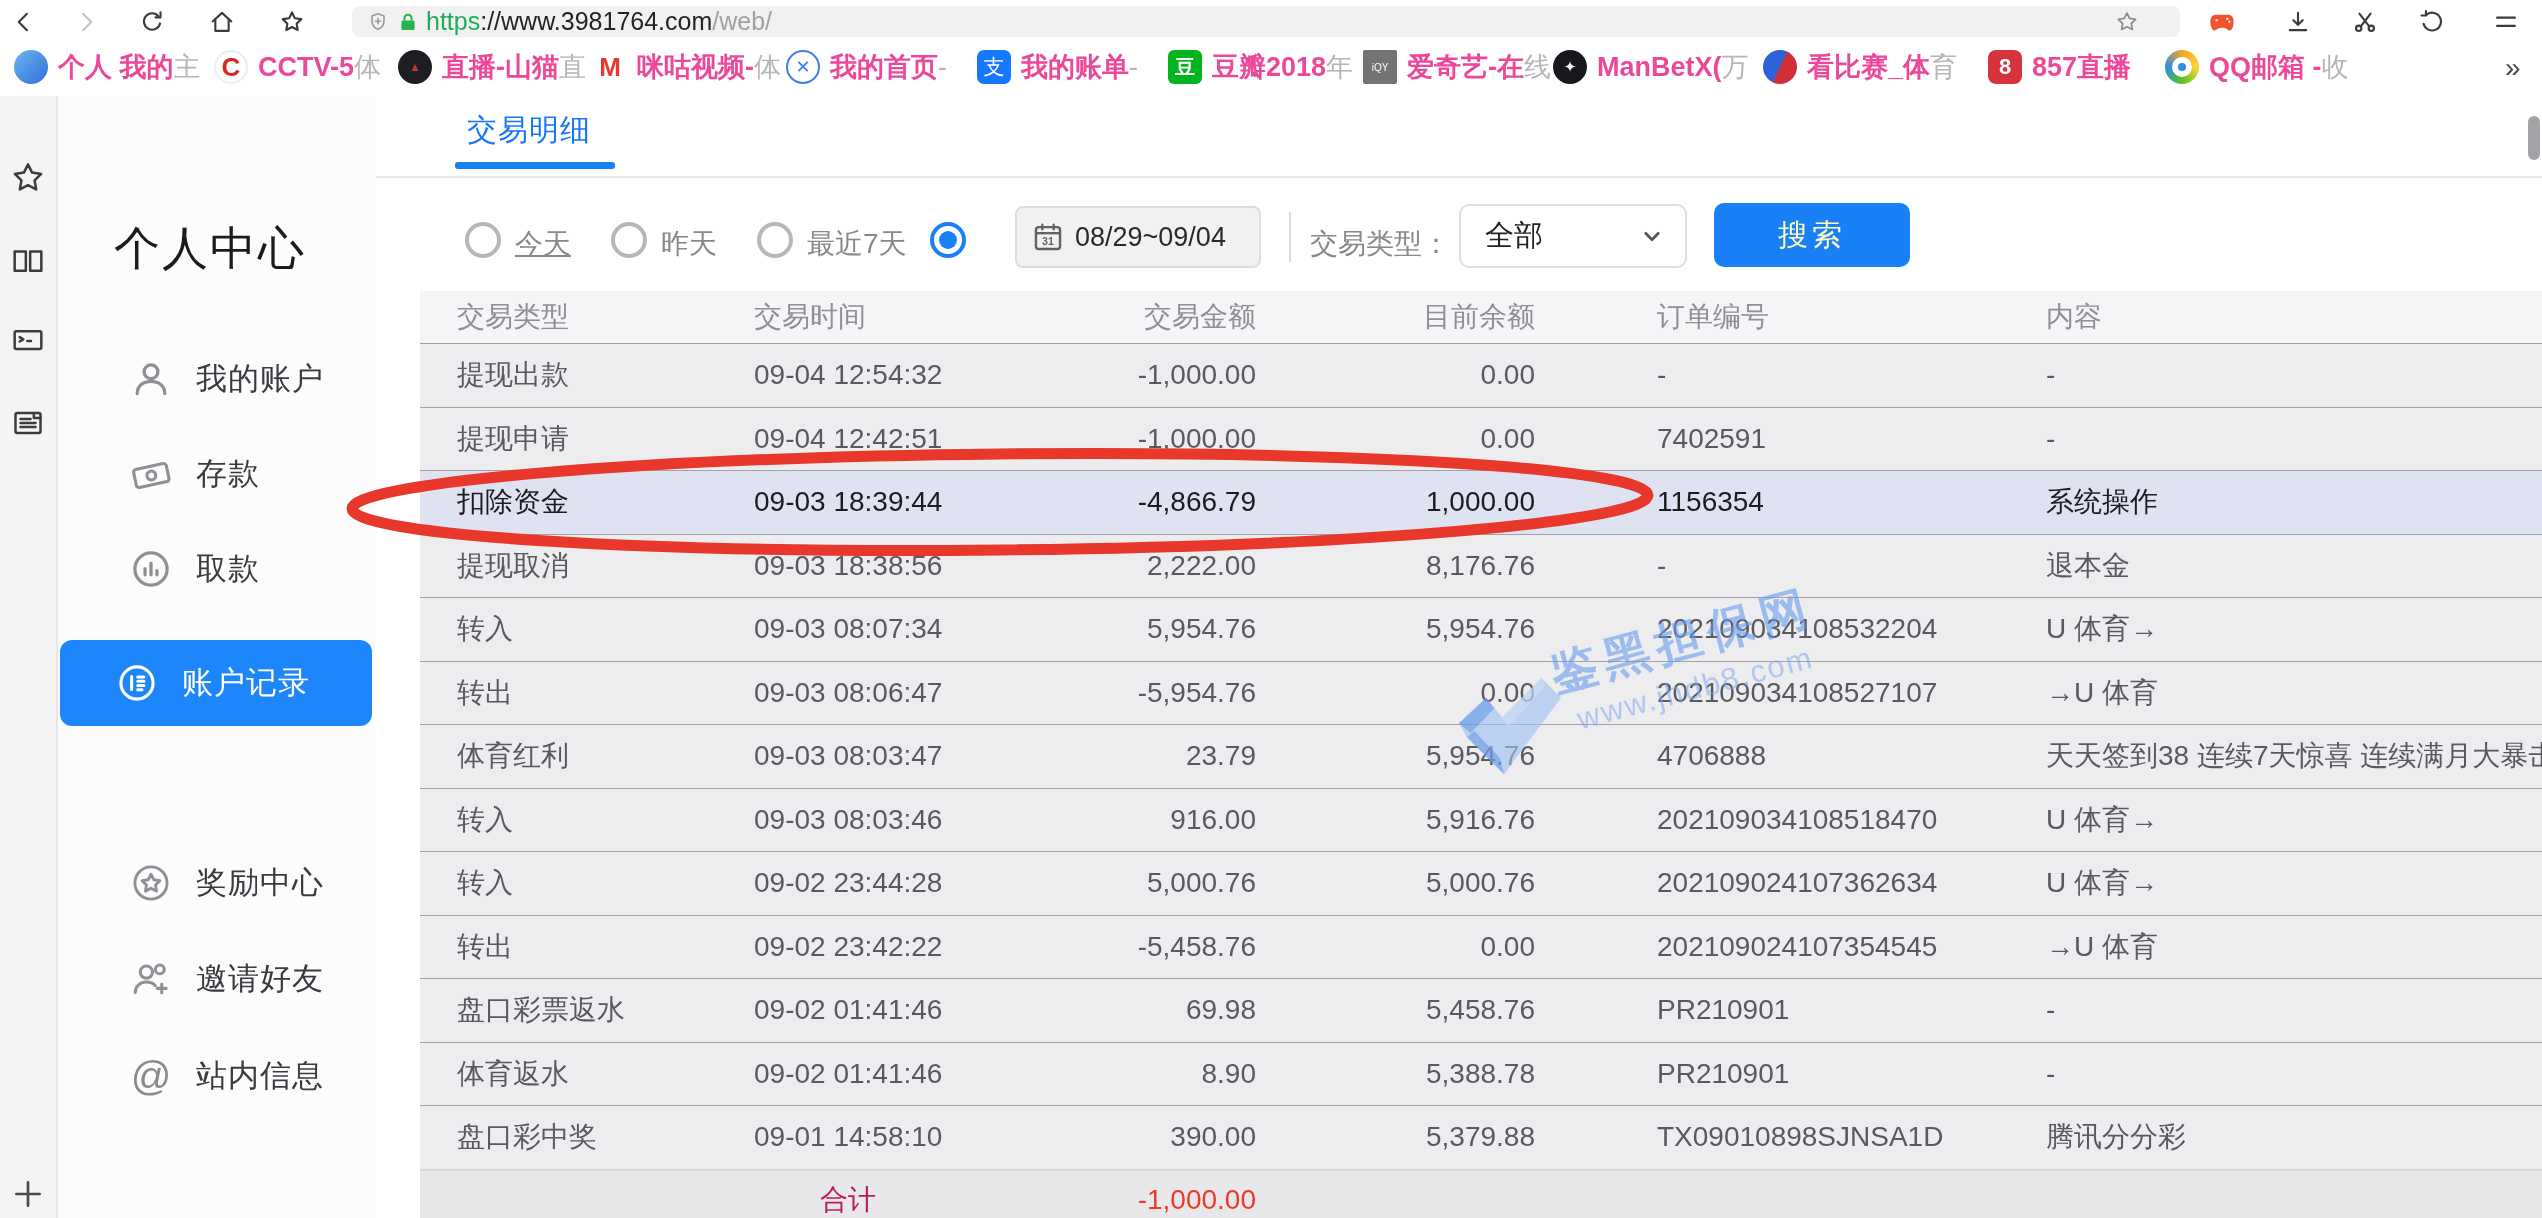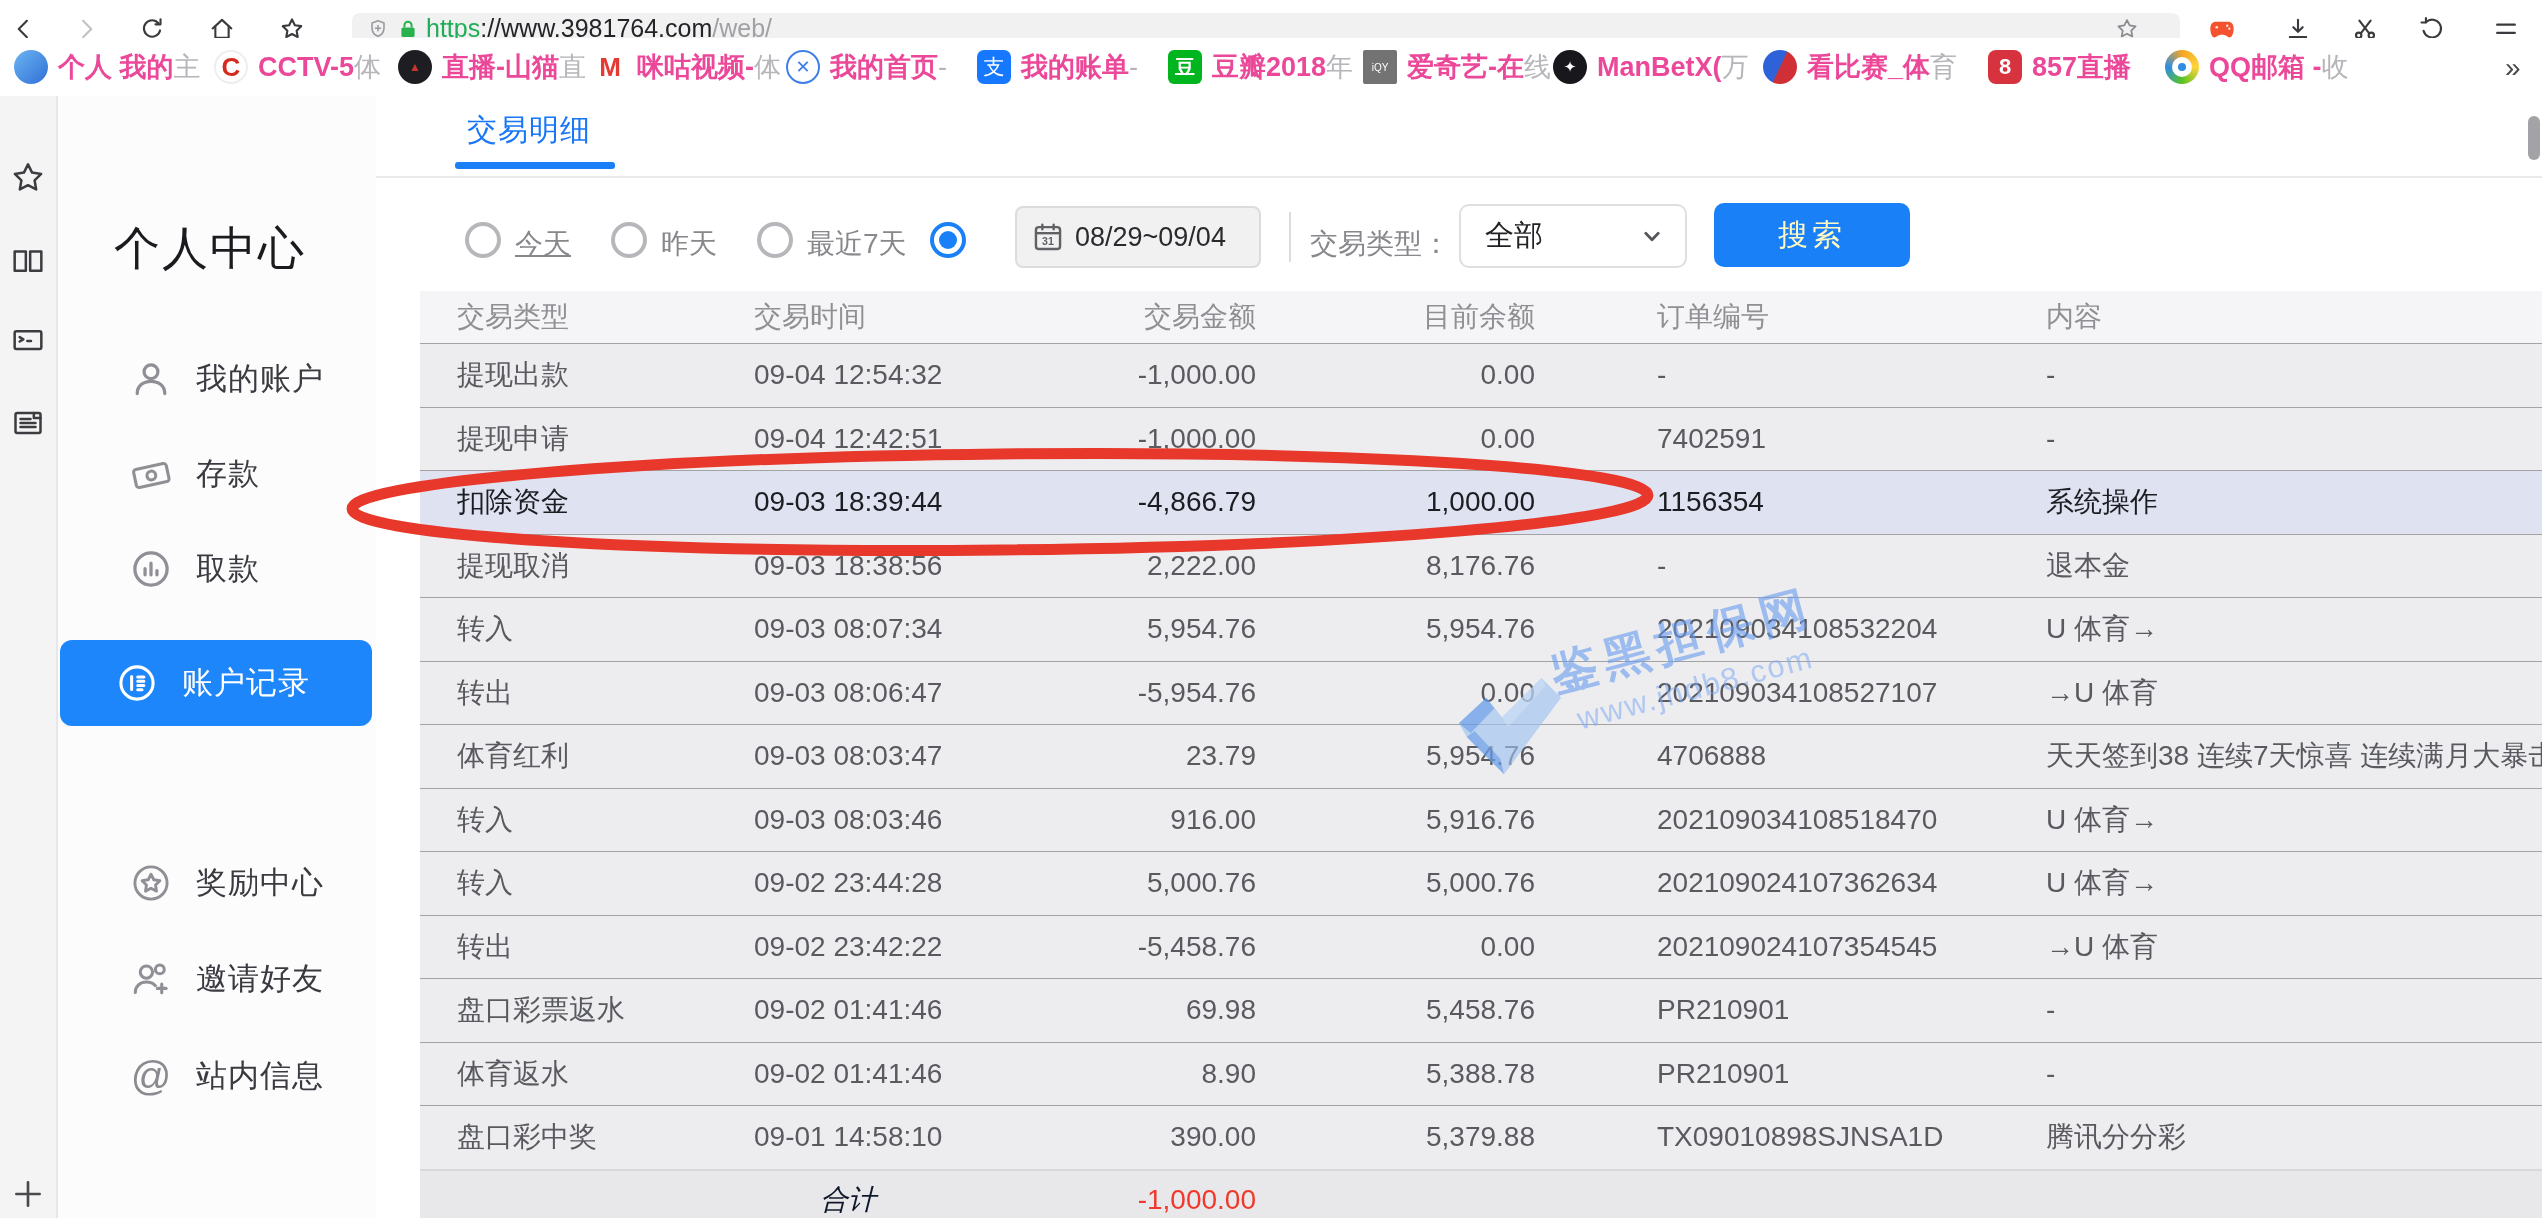--- a/index.html
+++ b/index.html
@@ -1,20 +1,20 @@
 <!DOCTYPE html>
 <html><head>
 <meta charset="utf-8">
 <style>
   html,body{margin:0;padding:0;background:#ffffff;}
   #app{position:relative;width:2542px;height:1218px;overflow:hidden;background:#fff;
        font-family:"Liberation Sans","DejaVu Sans",sans-serif;-webkit-font-smoothing:antialiased;}
   .abs{position:absolute;}
   
-  #topbar{left:0;top:11px;width:2542px;height:36px;background:#fff;border-bottom:2px solid #e4e4e6;}
+  #topbar{left:0;top:4px;width:2542px;height:36px;background:#fff;border-bottom:2px solid #e4e4e6;}
   .tb-ic{position:absolute;top:4px;width:28px;height:28px;}
   .tb-ic svg{width:100%;height:100%;}
   #urlpill{position:absolute;left:352px;top:2px;width:1828px;height:31px;background:#f1f1f2;border-radius:8px;
            display:flex;align-items:center;}
   #urlpill .uic{width:24px;height:24px;margin-right:6px;flex:0 0 auto;}
   #urlpill .uic svg{width:100%;height:100%;}
   .urltxt{font-size:25px;white-space:nowrap;}
   .u-scheme{color:#1fae57;}
   .u-host{color:#242428;}
   .u-path{color:#a0a0a5;}
@@ -73,21 +73,21 @@
   #thead{height:52px;background:#f5f5f7;}
   #thead .td{font-size:28px;color:#8f8f94;}
   .tbody-row{height:63.5px;background:#ededef;border-top:1px solid #a3a3a3;box-sizing:border-box;}
   .tbody-row.hl{background:#dfe2f1;}
   .td{font-size:28px;color:#595a5f;white-space:nowrap;}
   .tbody-row.hl .td{color:#1c1d22;}
   .td.c0{padding-left:37px;}
   .td.c2,.td.c3{text-align:right;}
   .td.c4{padding-left:122px;}
   #tfoot{height:60px;background:#e8e8ea;border-top:2px solid #d8d8db;box-sizing:border-box;}
-  #tfoot .td.c1{padding-left:66px;color:#0f172a;font-style:italic;}
+  #tfoot .td.c1{padding-left:66px;color:#be185d;}
   #tfoot .td.c2{color:#f0392c;}
   
   #watermark{position:absolute;left:1055px;top:520px;width:500px;height:210px;pointer-events:none;}
   #wm-logo{position:absolute;left:20px;top:60px;width:118px;height:105px;opacity:0.75;}
   #wm-text{position:absolute;left:138px;top:26px;transform:rotate(-15deg);transform-origin:0 100%;}
   #wm-line1{font-size:47px;font-weight:700;letter-spacing:7px;color:rgba(102,153,238,0.60);white-space:nowrap;}
   #wm-line2{font-size:31px;color:rgba(125,170,242,0.55);margin:0 0 0 14px;letter-spacing:2px;white-space:nowrap;}
   
   #ellipse-annotation{position:absolute;left:340px;top:440px;width:1320px;height:125px;pointer-events:none;}
   

